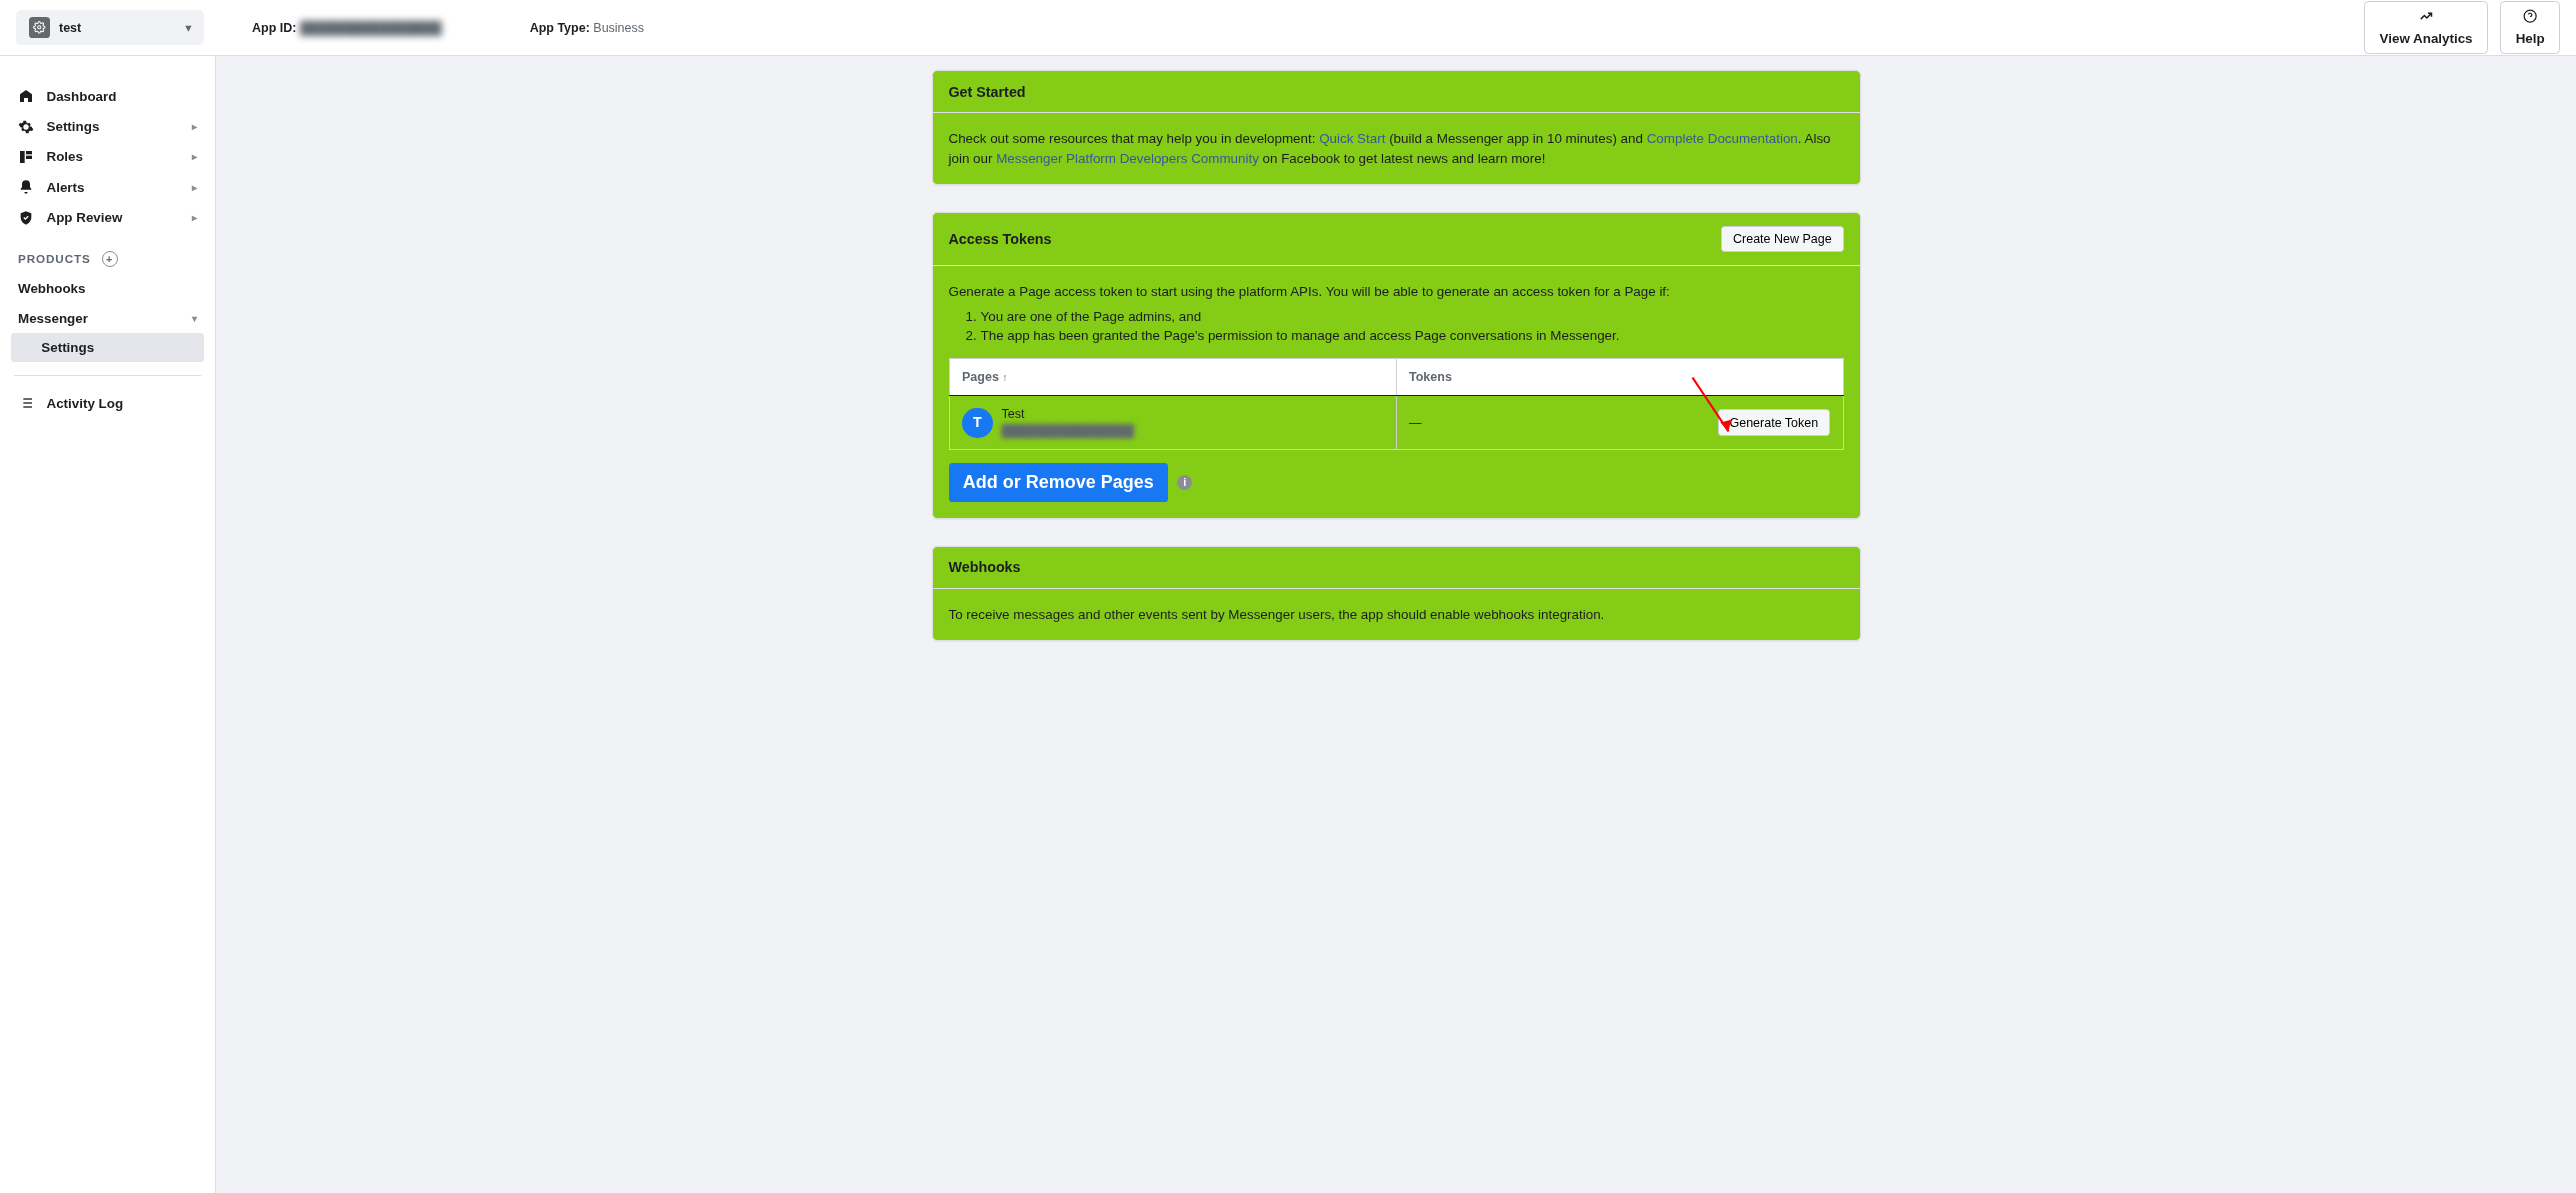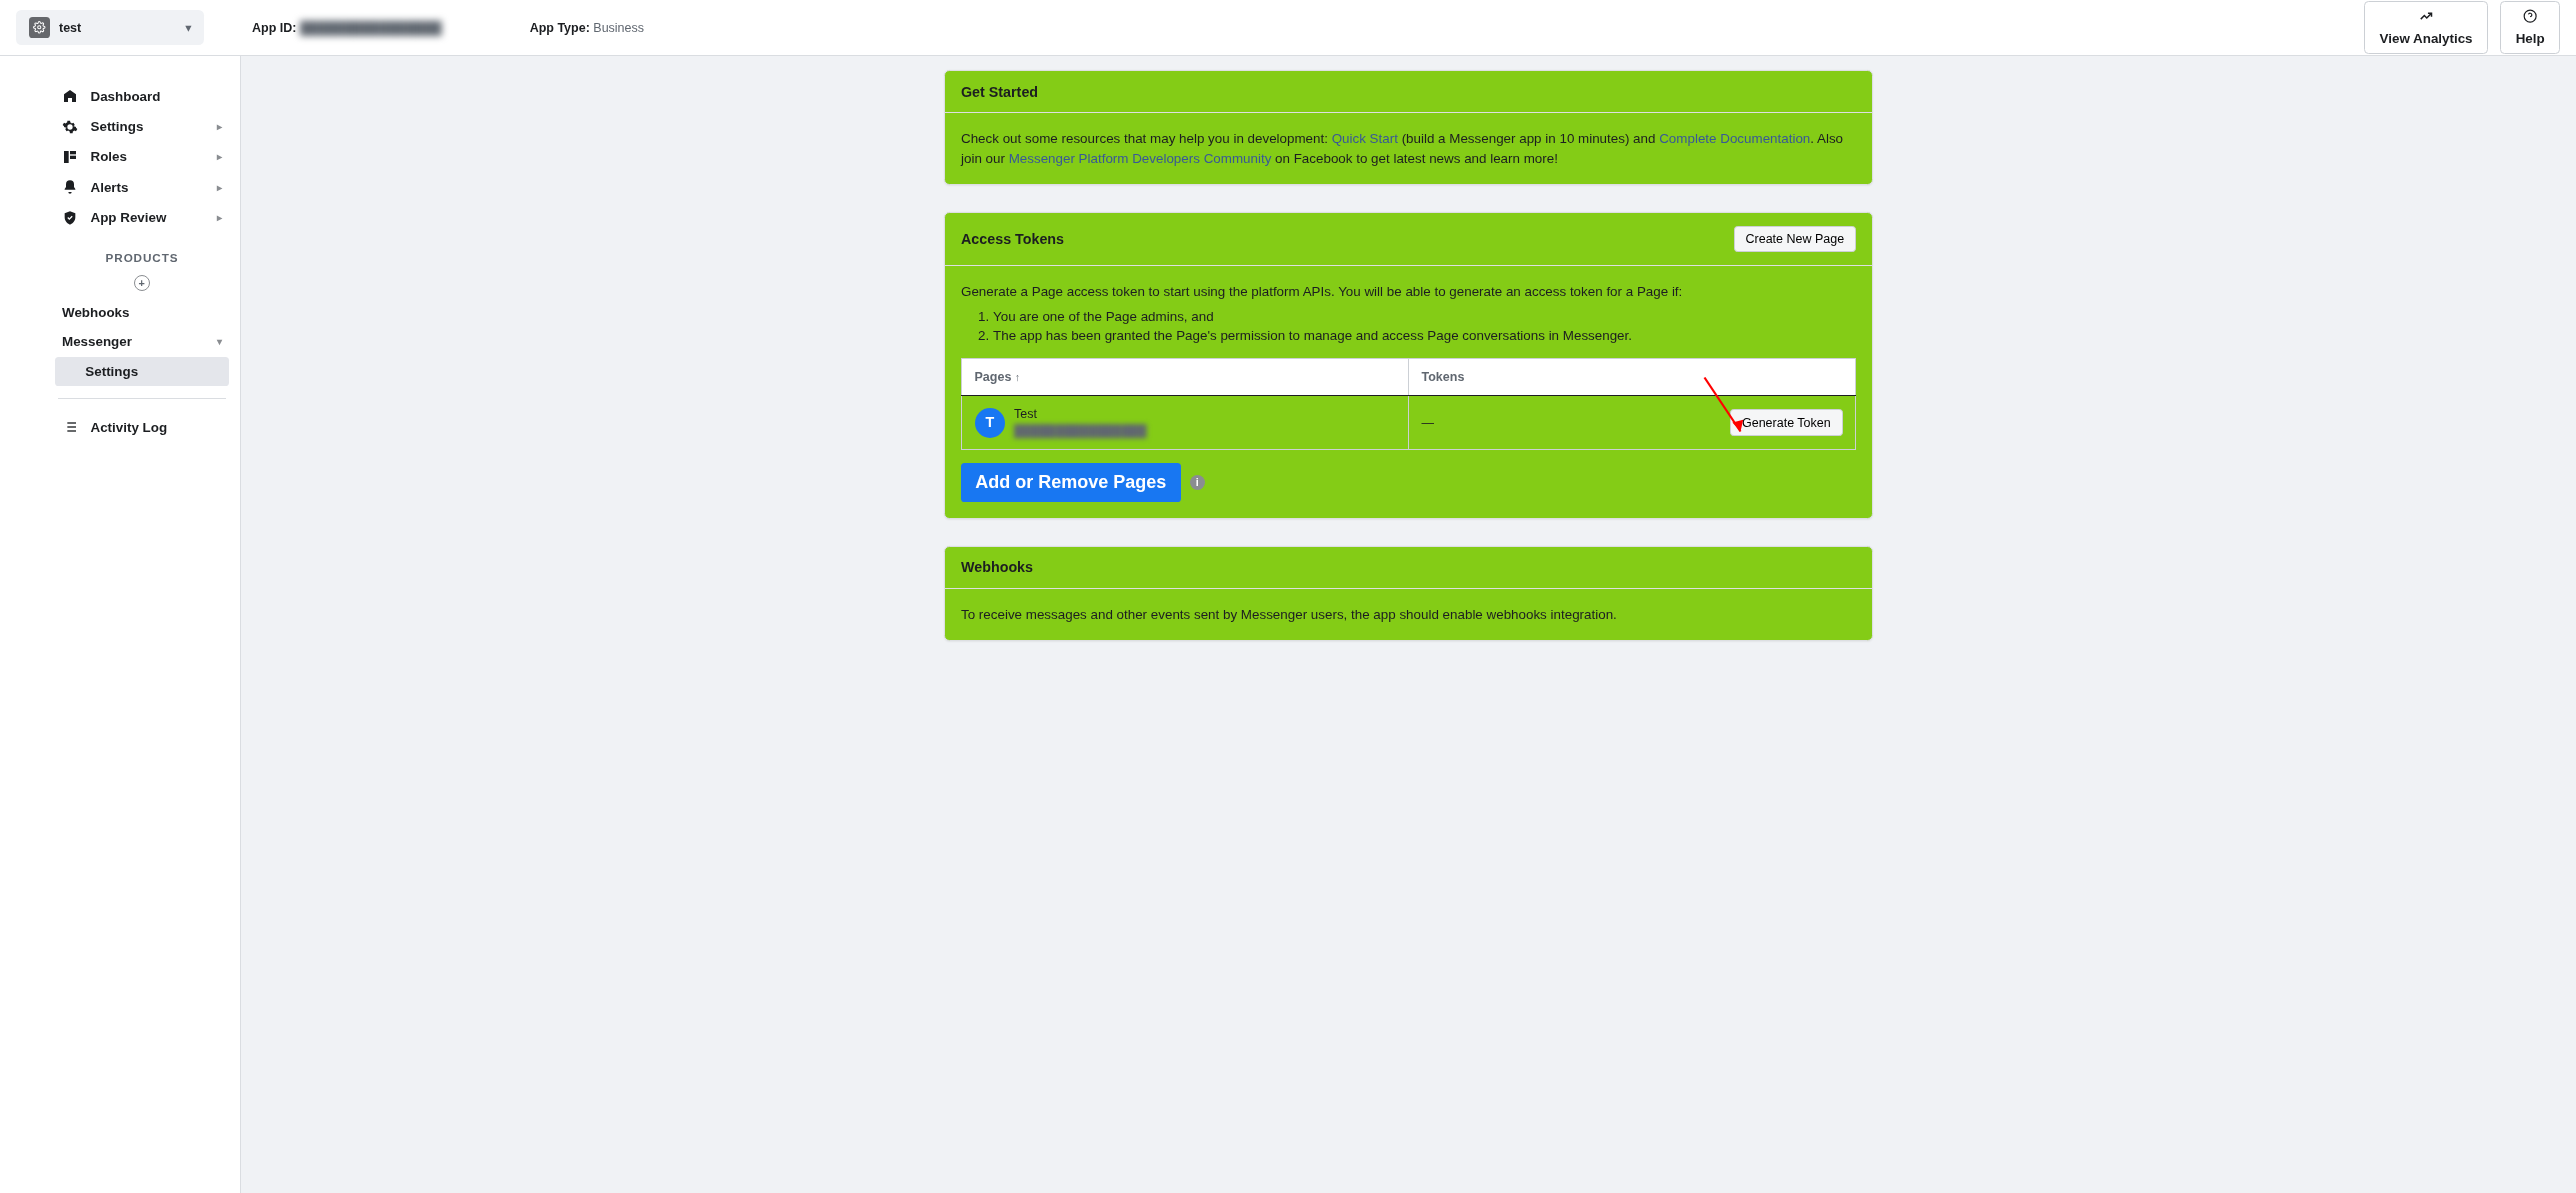--- a/index.html
+++ b/index.html
@@ -8,29 +8,29 @@
   .app-select { display: flex; align-items: center; background: #f0f2f5; border-radius: 5.4px; padding: 7.2px 12.5px; width: 188px; cursor: pointer; justify-content: space-between;}
   .app-select-left { display:flex; align-items:center; gap:9px;}
   .app-icon { display:flex; align-items:center; justify-content:center; width:21.5px; height:21.5px; background:#65676b; border-radius:3.6px; color:#fff;}
   .app-select-name { font-weight:600; color:#1c1e21; }
   .top-info { margin-left: 48px; display:flex; gap: 88px; flex:1;}
   .top-info .lbl { font-weight:700; color:#1c1e21; }
   .top-info .val { color:#606770; }
   .top-buttons { display:flex; gap:12.5px; }
   .btn { display:flex; align-items:center; gap:7.2px; background:#fff; border:0.9px solid #ccd0d5; border-radius:4.5px; padding:7.2px 14.3px; font-size:13.4px; font-weight:600; color:#1c1e21; cursor:pointer;flex-direction:column;}
   .layout { display:flex; }
-  .sidebar { width:197px; min-height:calc(100vh - 56px); border-right:0.9px solid #dadde1; padding-top:25px; background:#fff;margin-left:44px;}
+  .sidebar { width:216px; min-height:calc(100vh - 56px); border-right:0.9px solid #dadde1; padding-top:25px; background:#fff;}
   .content { flex:1; background:#f0f2f5; padding: 14.3px 0 36px 0; display:flex; justify-content:center; }
   .content-inner { width: 929px; }
 
   .nav-item { display:flex; align-items:center; padding: 7.2px 18px; cursor:pointer; font-weight:700; color:#1c1e21; font-size:13.4px; justify-content:space-between;}
   .nav-item .left { display:flex; align-items:center; gap:12.5px;}
   .nav-icon { width:16px; height:16px; display:flex; align-items:center; justify-content:center; color:#1c1e21;}
   .nav-chevron { color:#8a8d91; font-size:10px;}
-  .nav-section-label { display:flex; align-items:center; gap:10.8px; padding: 18px 18px 7.2px 18px; font-size:11.7px; font-weight:600; letter-spacing:0.9px; color:#606770;flex-direction:column; }
+  .nav-section-label { display:flex; align-items:center; gap:10.8px; padding: 18px 18px 7.2px 18px; font-size:11.7px; font-weight:600; letter-spacing:0.9px; color:#606770; }
   .nav-plus { width:16px; height:16px; border:0.9px solid #8a8d91; border-radius:50%; display:flex; align-items:center; justify-content:center; font-size:10.8px; color:#606770; cursor:pointer;}
   .nav-sub { font-weight:700; color:#1c1e21; padding:7.2px 18px; font-size:13.4px; cursor:pointer; display:flex; justify-content:space-between; align-items:center;}
   .nav-sub-child { padding:7.2px 18px 7.2px 41px; font-size:13.4px; font-weight:700; cursor:pointer;}
   .nav-sub-child.active { background:#e4e6eb; border-radius:3.6px; margin:0 10.8px; padding-left:30.5px;}
   .nav-divider { height:0.9px; background:#dadde1; margin:12.5px 14.3px;}
   
   .card { background:#84cc16; border-radius:5.4px; box-shadow:0 0.9px 1.8px rgba(0,0,0,0.06); margin-bottom:27px; border:0.9px solid #dddfe2;}
   .card-header { padding:12.5px 16px; border-bottom:0.9px solid #dddfe2; font-weight:700; font-size:14.3px; display:flex; justify-content:space-between; align-items:center;}
   .card-body { padding: 16px 16px; font-size:13.4px; color:#1c1e21; line-height:1.45;}
   .link { color:#385898; cursor:pointer; }

